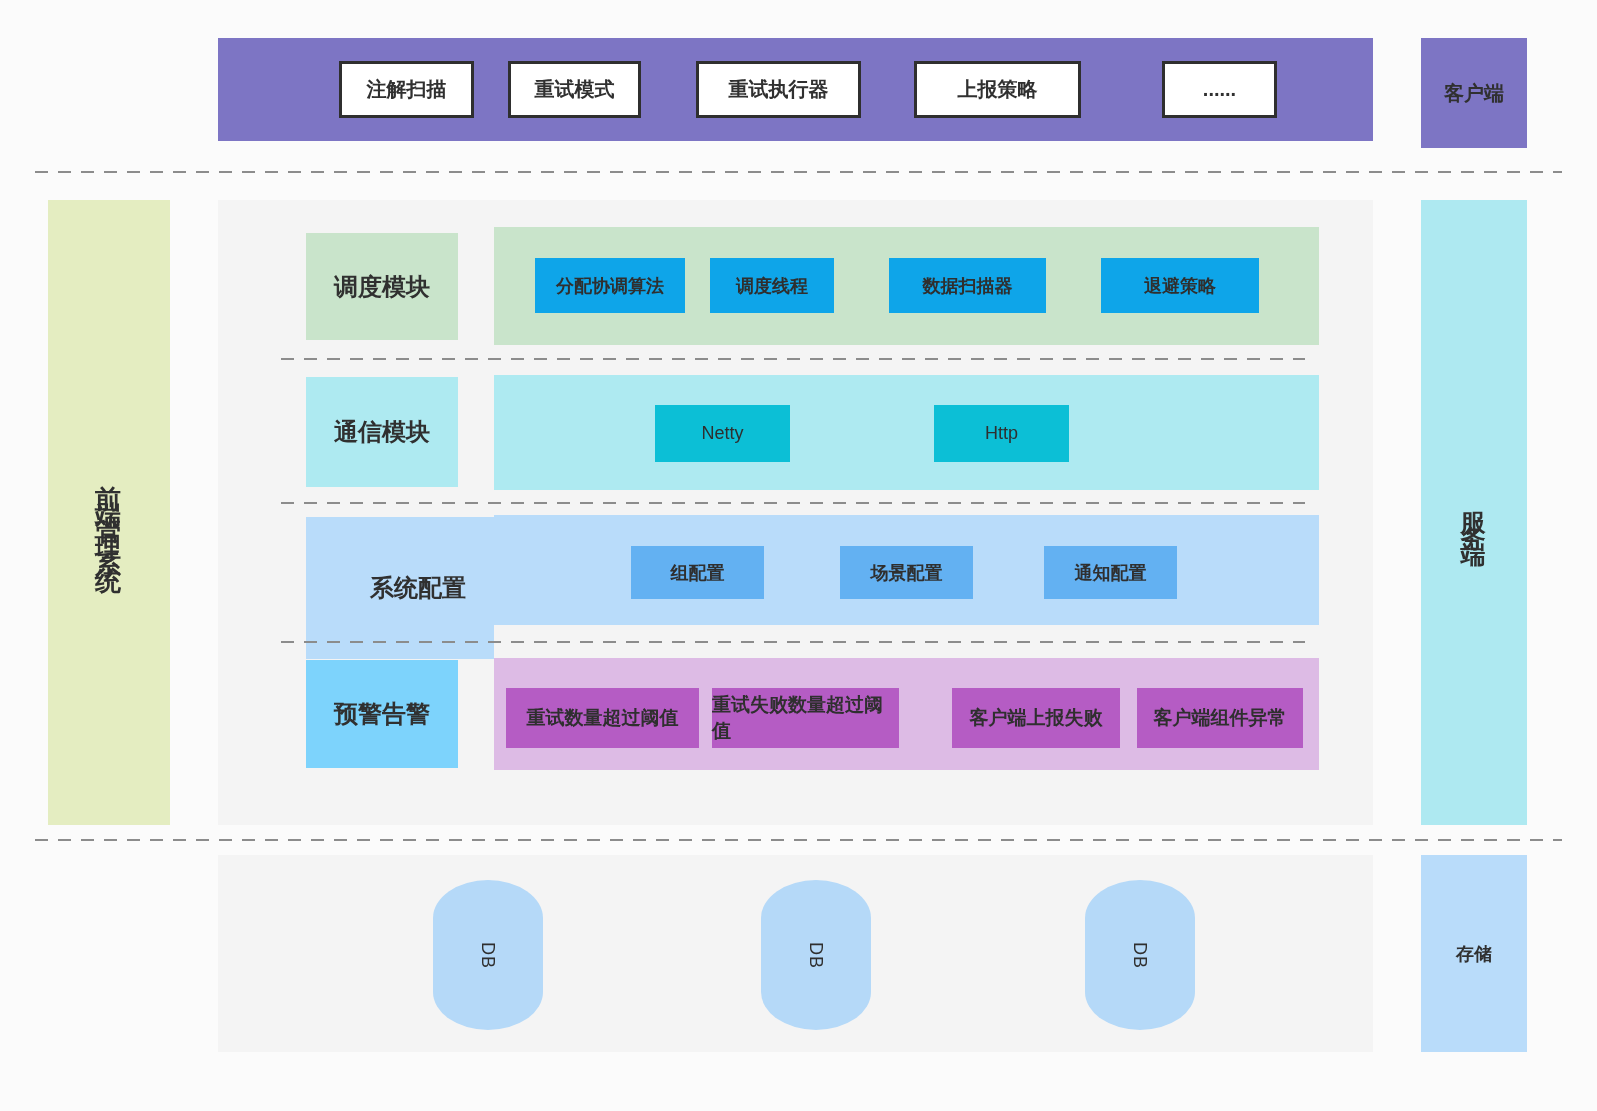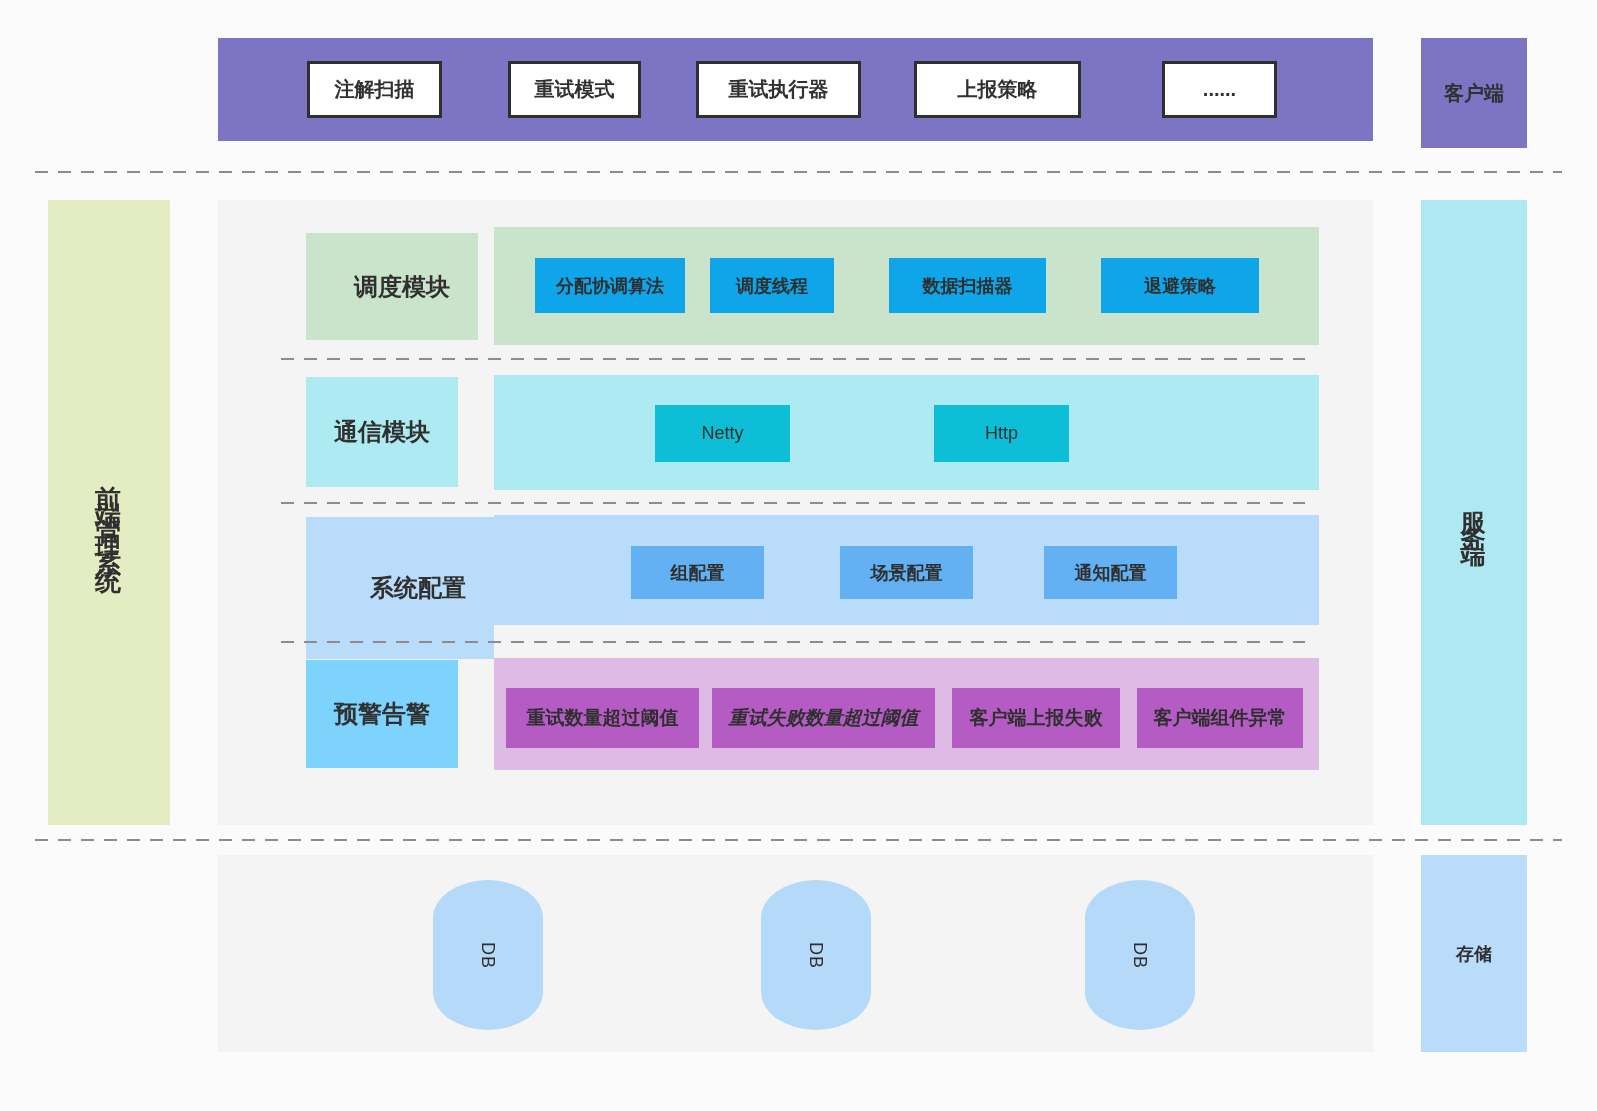--- a/index.html
+++ b/index.html
@@ -7,21 +7,21 @@
 
   
   .abs{position:absolute;}
   .cbox{display:flex;align-items:center;justify-content:center;text-align:left;}
   .dash{height:2px;background:repeating-linear-gradient(to right,#8c8c8c 0,#8c8c8c 13px,transparent 13px,transparent 23px);}
 
   
   .top-bar{left:218px;top:38px;width:1155px;height:103px;background:#7d75c4;}
   .wbox{position:absolute;top:23px;height:57px;background:#ffffff;border:3px solid #2f2f2f;box-sizing:border-box;
         display:flex;align-items:center;justify-content:center;font-weight:bold;font-size:20px;}
-  .wb0{left:89px;width:135px;}
+  .wb0{left:121px;width:135px;}
   .wb1{left:290px;width:133px;}
   .wb2{left:478px;width:165px;}
   .wb3{left:696px;width:167px;}
   .wb4{left:944px;width:115px;}
   .client-box{left:1421px;top:38px;width:106px;height:110px;background:#7d75c4;font-weight:bold;font-size:20px;}
 
   
   .sep-top{left:35px;top:171px;width:1527px;}
   .sep-bottom{left:35px;top:839px;width:1527px;}
 
@@ -30,40 +30,40 @@
   .right-bar{left:1421px;top:200px;width:106px;height:625px;background:#aee9f1;}
   .vtext{writing-mode:vertical-rl;text-orientation:upright;font-weight:bold;font-size:26px;letter-spacing:16px;color:#303030;}
   .right-bar .vtext{font-size:25px;letter-spacing:14px;}
 
   
   .main-panel{left:218px;top:200px;width:1155px;height:625px;background:#f4f4f4;}
   .row-label{left:88px;width:152px;font-weight:bold;font-size:24px;}
   .row-container{left:276px;width:825px;}
   .item{position:absolute;display:flex;align-items:center;justify-content:center;font-weight:bold;font-size:18px;color:#2f2f2f;}
 
-  .lbl-1{top:33px;height:107px;background:#c9e4cb;padding-left:20px;}
+  .lbl-1{top:33px;height:107px;background:#c9e4cb;}
   .cnt-1{top:27px;height:118px;background:#c9e4cb;}
   .cnt-1 .item{top:31px;height:55px;background:#0ea5e9;}
   .it-1a{left:41px;width:150px;}  .it-1b{left:216px;width:124px;}
   .it-1c{left:395px;width:157px;} .it-1d{left:607px;width:158px;}
 
   .lbl-2{top:177px;height:110px;background:#aeeaf1;}
   .cnt-2{top:175px;height:115px;background:#aeeaf1;}
   .cnt-2 .item{top:30px;height:57px;background:#0cbfd6;font-weight:normal;}
   .it-2a{left:161px;width:135px;} .it-2b{left:440px;width:135px;}
 
   .lbl-3{top:317px;height:142px;background:#b9dcfa;padding-left:36px;}
   .cnt-3{top:315px;height:110px;background:#b9dcfa;}
   .cnt-3 .item{top:31px;height:53px;background:#63b1f2;}
   .it-3a{left:137px;width:133px;} .it-3b{left:346px;width:133px;} .it-3c{left:550px;width:133px;}
 
   .lbl-4{top:460px;height:108px;background:#7dd3fc;}
   .cnt-4{top:458px;height:112px;background:#ddbbe5;}
   .cnt-4 .item{top:30px;height:60px;background:#b55cc4;font-size:19px;}
-  .it-4a{left:12px;width:193px;}  .it-4b{left:218px;width:223px;font-style:italic;}
+  .it-4a{left:12px;width:193px;}  .it-4b{left:218px;width:187px;}
   .it-4c{left:458px;width:168px;} .it-4d{left:643px;width:166px;}
 
   .row-sep{left:63px;width:1024px;}
   .rs1{top:158px;} .rs2{top:302px;} .rs3{top:441px;}
 
   
   .bottom-panel{left:218px;top:855px;width:1155px;height:197px;background:#f4f4f4;}
   .cylinder{position:absolute;top:25px;width:110px;height:150px;background:#b5d9f8;border-radius:55px/38px;
             display:flex;align-items:center;justify-content:center;}
   .cy1{left:215px;} .cy2{left:543px;} .cy3{left:867px;}

